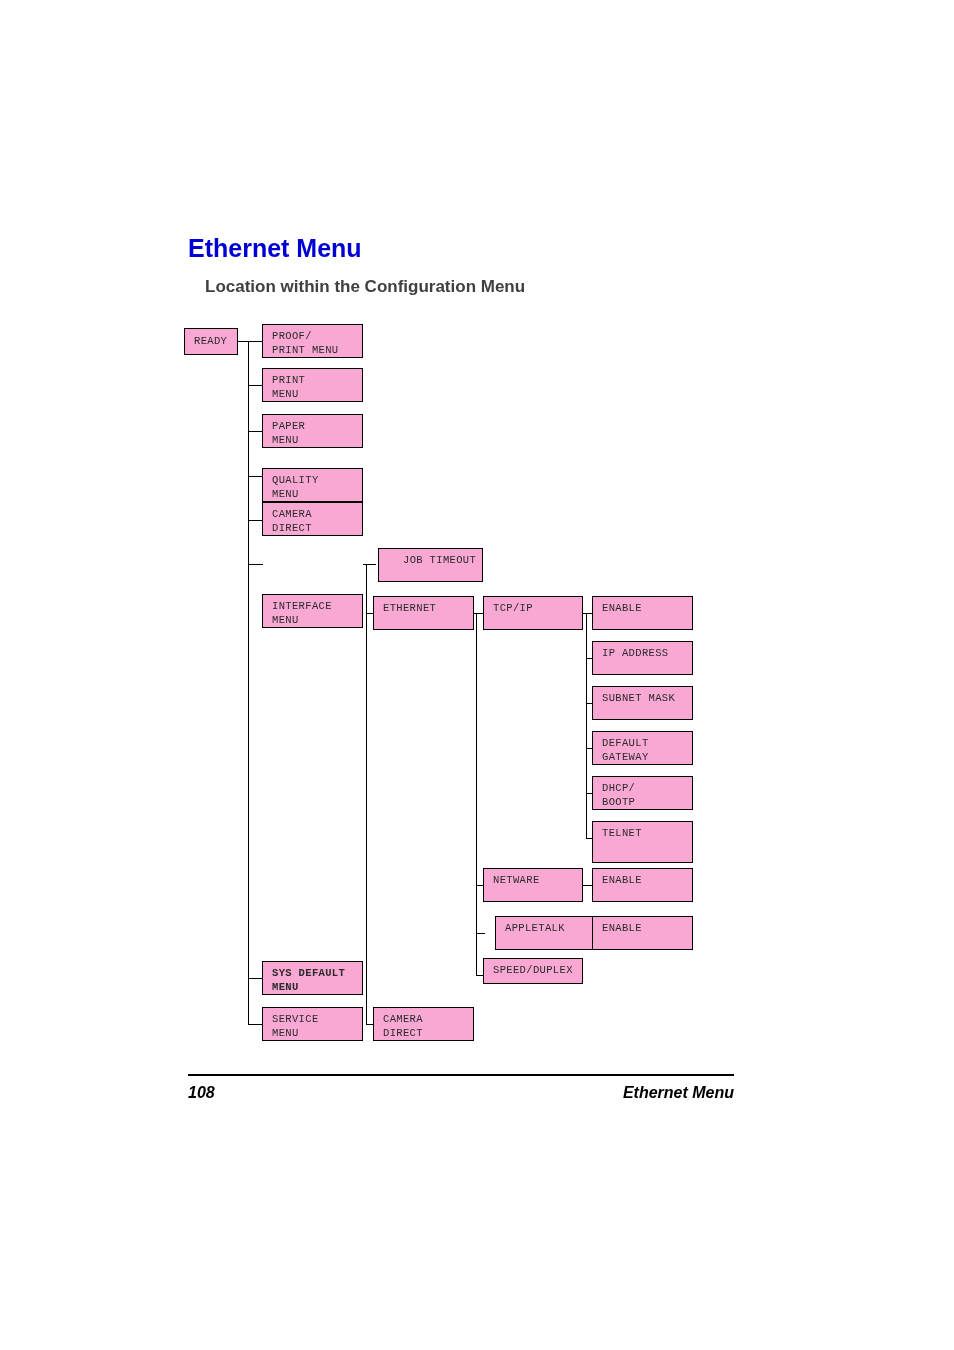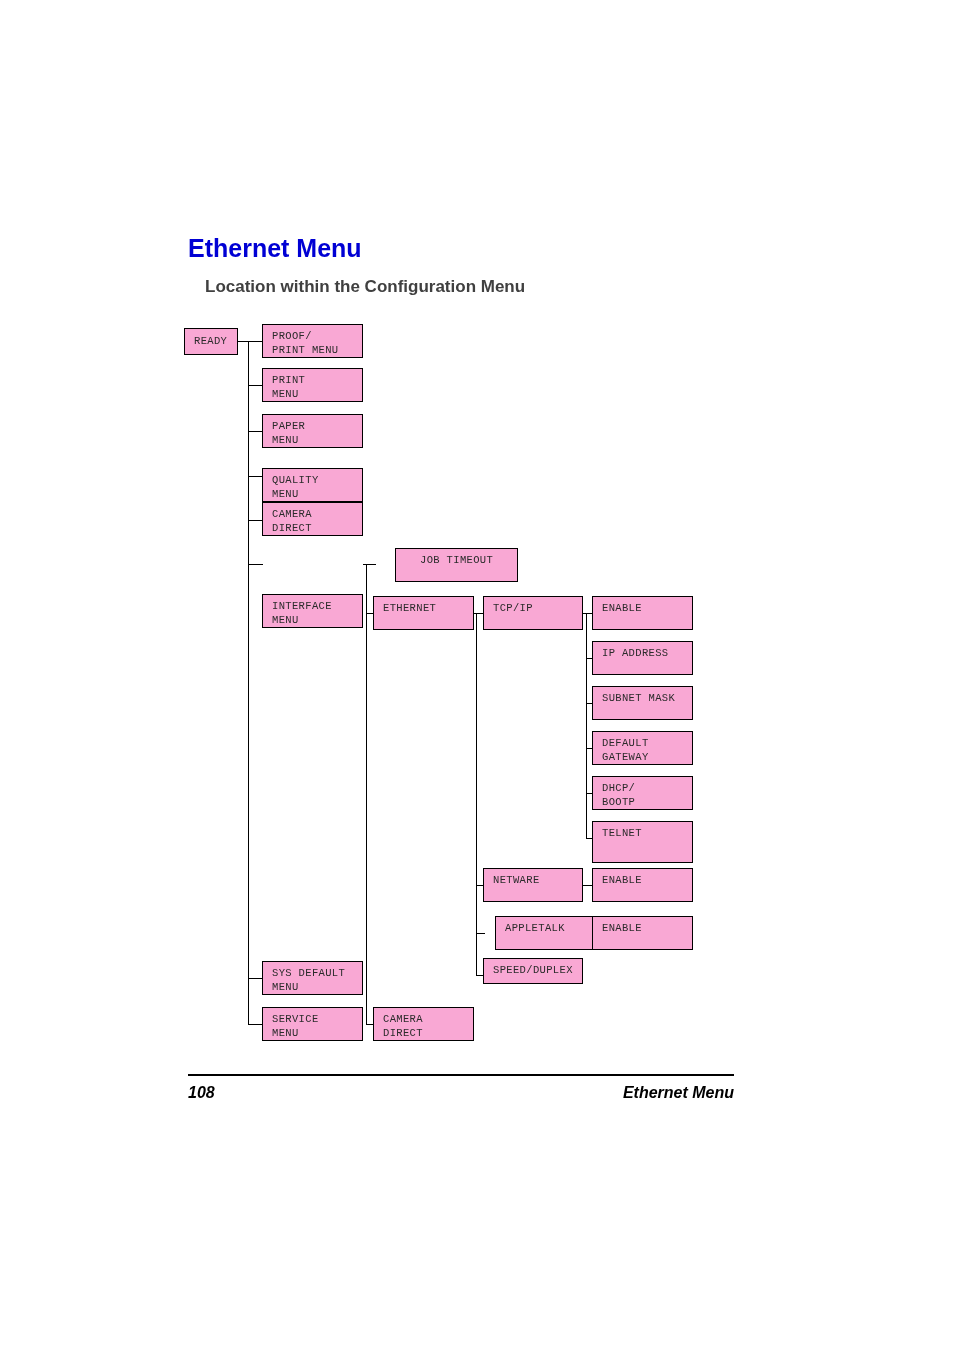--- a/index.html
+++ b/index.html
@@ -160,26 +160,26 @@
     <div class="node" style="left:262px; top:368px; width:101px; height:34px;">PRINT
 MENU</div>
     <div class="node" style="left:262px; top:414px; width:101px; height:34px;">PAPER
 MENU</div>
     <div class="node" style="left:262px; top:458px; width:101px; height:34px;margin-top:10px;">QUALITY
 MENU</div>
     <div class="node" style="left:262px; top:502px; width:101px; height:34px;">CAMERA
 DIRECT</div>
     <div class="node" style="left:262px; top:546px; width:101px; height:34px;margin-top:48px;">INTERFACE
 MENU</div>
-    <div class="node" style="left:262px; top:961px; width:101px; height:34px;">SYS DEFAULT
+    <div class="node" style="left:262px; top:961px; width:101px; height:34px;font-weight:bold;">SYS DEFAULT
 MENU</div>
     <div class="node" style="left:262px; top:1007px; width:101px; height:34px;">SERVICE
 MENU</div>
 
-    <div class="node" style="left:395px; top:548px; width:123px; height:34px;padding-left:24px;">JOB TIMEOUT</div>
+    <div class="node" style="left:378px; top:548px; width:105px; height:34px;padding-left:24px;">JOB TIMEOUT</div>
     <div class="node" style="left:373px; top:596px; width:101px; height:34px;">ETHERNET</div>
     <div class="node" style="left:373px; top:1007px; width:101px; height:34px;">CAMERA
 DIRECT</div>
 
     <div class="node" style="left:483px; top:596px; width:100px; height:34px;">TCP/IP</div>
     <div class="node" style="left:483px; top:868px; width:100px; height:34px;">NETWARE</div>
     <div class="node" style="left:483px; top:916px; width:100px; height:34px;margin-left:12px;">APPLETALK</div>
     <div class="node" style="left:483px; top:958px; width:100px; height:26px;">SPEED/DUPLEX</div>
 
     <div class="node" style="left:592px; top:596px; width:101px; height:34px;">ENABLE</div>

